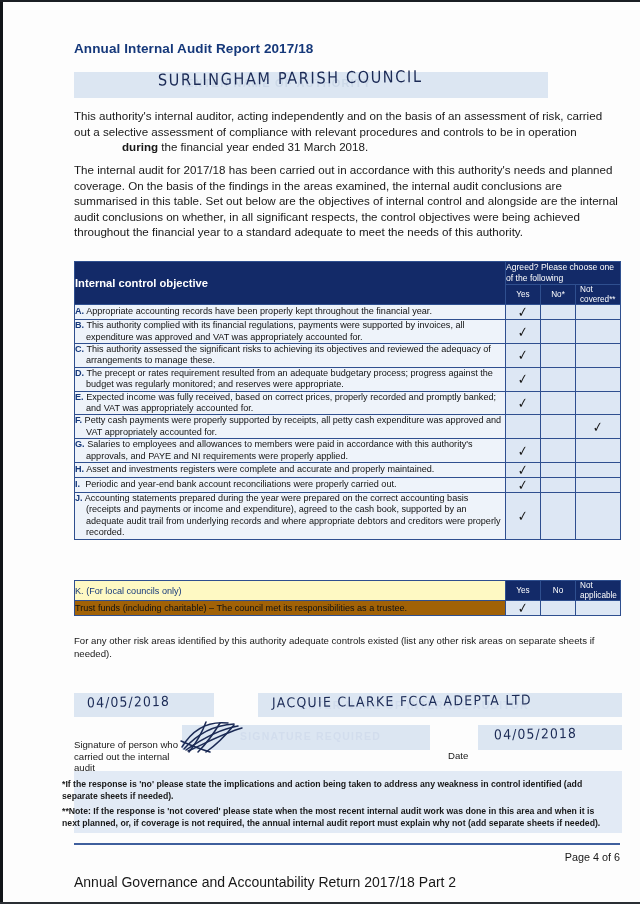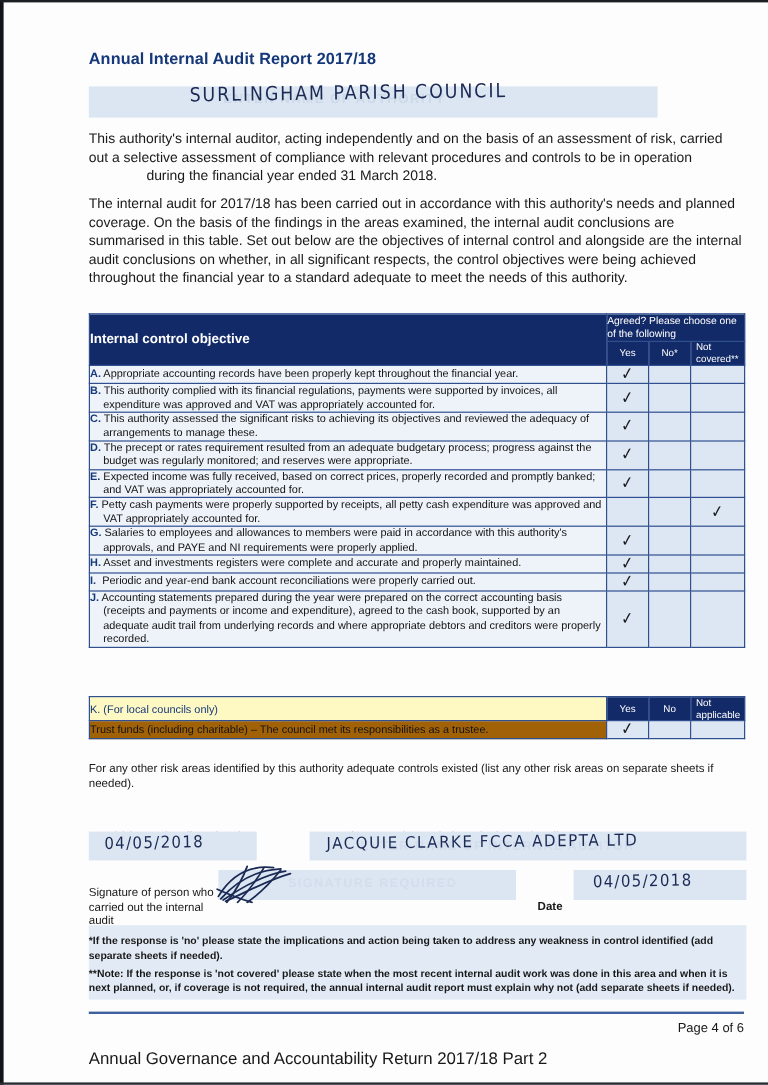--- a/index.html
+++ b/index.html
@@ -85,21 +85,21 @@
 
   
   .para {
     position: absolute;
     left: 74px;
     width: 546px;
     font-size: 11.6px;
     line-height: 15.6px;
     color: #181818;
   }
-  .para b { font-weight: normal; margin-left: 48px; }
+  .para b { font-weight: bold; margin-left: 48px; }
   #para-1 { top: 108px; }
   #para-2 { top: 162px; }
 
   
   .audit-table {
     position: absolute;
     left: 74px;
     top: 261px;
     width: 546px;
     border-collapse: collapse;
@@ -224,21 +224,21 @@
   .sig-label {
     position: absolute;
     font-size: 9.6px;
     line-height: 11.5px;
     color: #181818;
     margin-top: 12px;
   }
   #lbl-dates { left: 74px; top: 680px; }
   #lbl-name  { left: 258px; top: 680px; }
   #lbl-sig   { left: 74px; top: 727px; width: 108px; }
-  #lbl-date2 { left: 448px; top: 738px; font-weight: bold; }
+  #lbl-date2 { left: 448px; top: 738px; }
 
   .fill-field {
     position: absolute;
     background: #dce6f2;
   }
   #fld-dates { left: 74px; top: 693px; width: 140px; height: 24px; }
   #fld-name  { left: 258px; top: 693px; width: 364px; height: 24px; }
   #fld-sig   { left: 182px; top: 725px; width: 248px; height: 25px; }
   #fld-date2 { left: 478px; top: 725px; width: 144px; height: 25px; }
 
@@ -281,21 +281,21 @@
     position: absolute;
     left: 176px;
     top: 719px;
     width: 84px;
     height: 34px;
   }
 
   
   .footnote {
     position: absolute;
-    left: 74px;
+    left: 62px;
     width: 548px;
     font-size: 8.7px;
     line-height: 11.6px;
     color: #181818;
     font-weight: bold;
   }
   #fn-1 { top: 779px; }
   #fn-2 { top: 806px; }
   .fn-band {
     position: absolute;

